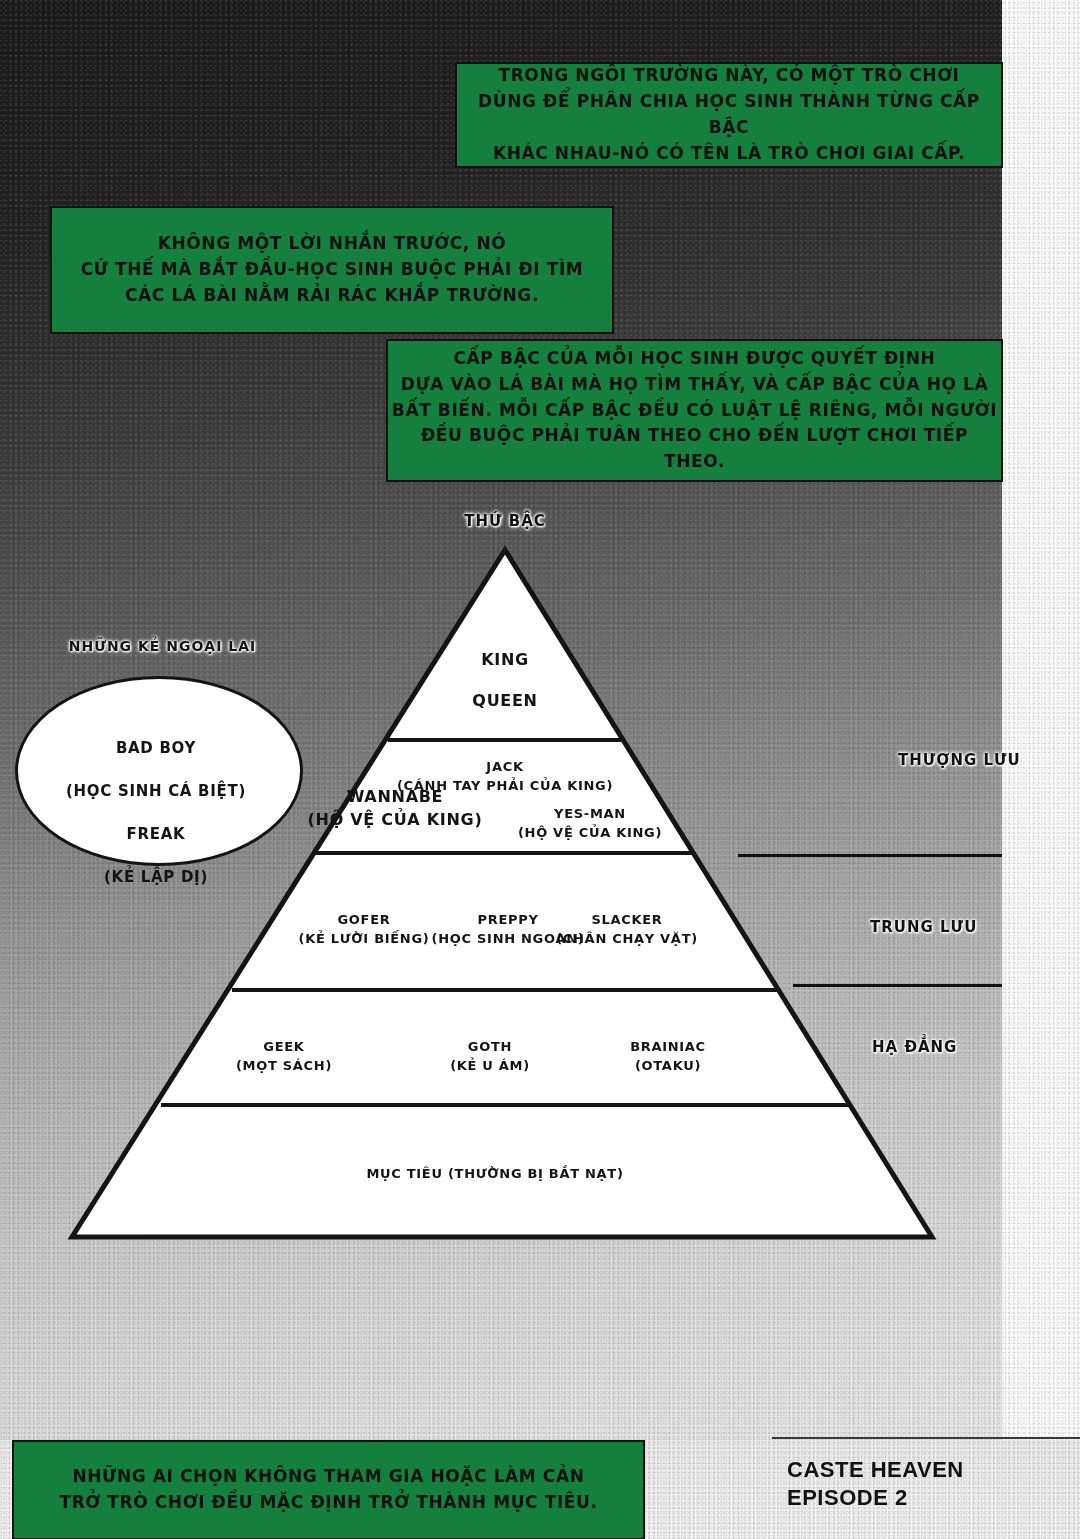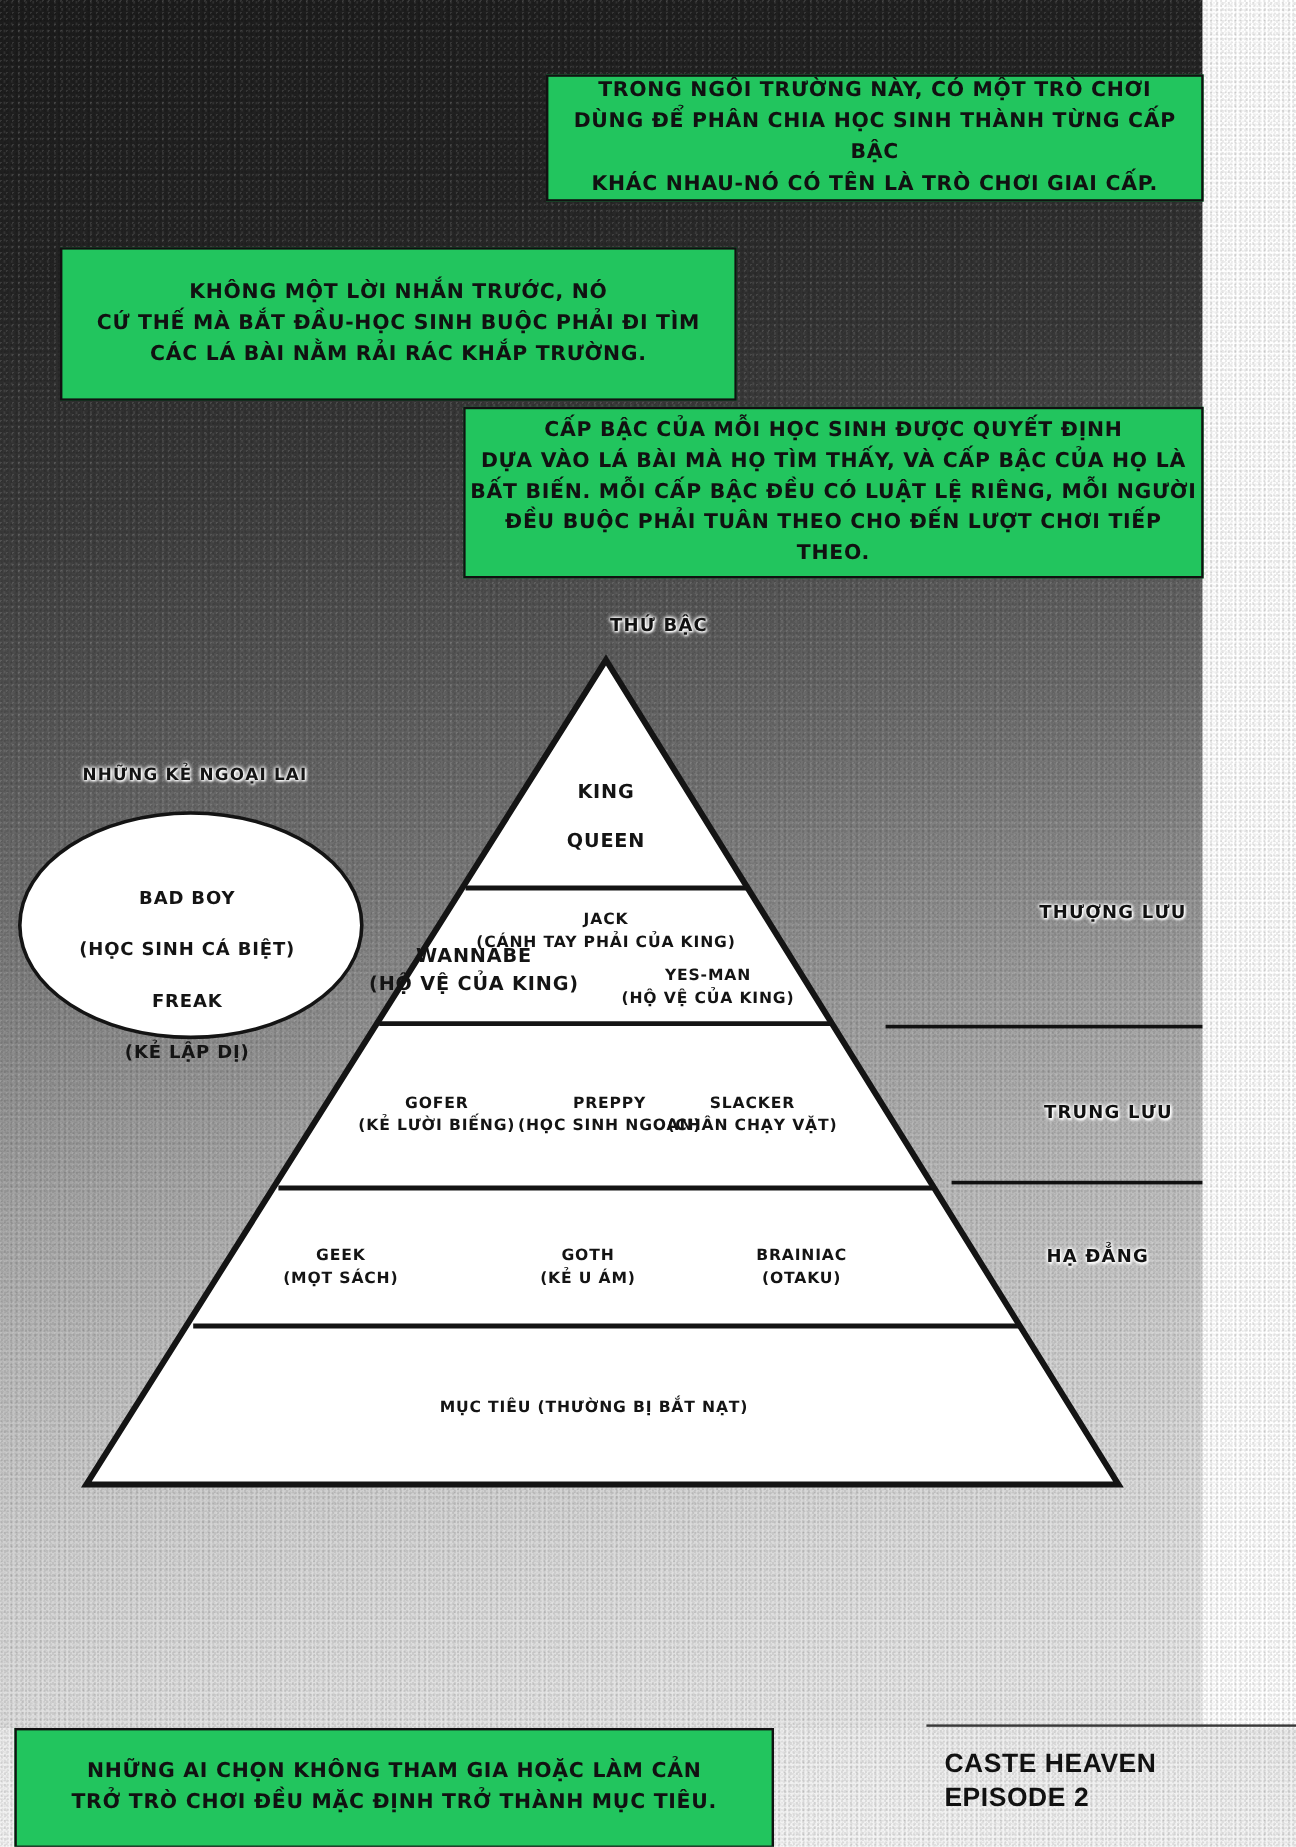--- a/index.html
+++ b/index.html
@@ -66,21 +66,21 @@
       radial-gradient(circle at 63% 31%, rgba(255,255,255,.17) 0 1px, transparent 1px),
       radial-gradient(circle at 83% 57%, rgba(0,0,0,.15) 0 1px, transparent 1px),
       radial-gradient(circle at 23% 71%, rgba(0,0,0,.13) 0 1px, transparent 1px),
       radial-gradient(circle at 49% 89%, rgba(0,0,0,.12) 0 1px, transparent 1px);
     background-size: 5px 5px, 4px 4px, 6px 6px, 5px 5px, 3px 3px, 4px 4px;
   }
 
   
   .narr {
     position: absolute;
-    background: #22c55e;
+    background: #15803d;
     border: 2px solid #111111;
     box-sizing: border-box;
     display: flex;
     align-items: center;
     justify-content: center;
     z-index: 6;
   }
   .narr p {
     margin: 0;
     text-align: center;
@@ -122,21 +122,20 @@
     white-space: pre-line;
     z-index: 5;
   }
 
   
   #lbl-thu-bac {
     left: 420px; top: 511px; width: 170px;
     font-size: 15px; letter-spacing: 1px;
     color: #111; font-weight: 700;
     text-shadow: 0 0 3px #fff, 0 0 3px #fff, 0 0 4px #fff, 1px 1px 2px #fff;
-    text-align: right;
   }
   #lbl-outsiders-title {
     left: 55px; top: 636px; width: 215px;
     font-size: 14px; letter-spacing: 1px;
     text-shadow: 0 0 3px #fff, 0 0 3px #fff, 0 0 4px #fff, 1px 1px 2px #fff;
   }
 
   
   #outsider-ellipse {
     position: absolute;
@@ -169,21 +168,21 @@
     position: absolute;
     font-family: "DejaVu Sans", sans-serif;
     font-weight: 700;
     font-size: 15px;
     letter-spacing: 1px;
     color: #111111;
     text-transform: uppercase;
     text-shadow: 0 0 3px #fff, 0 0 3px #fff, 0 0 4px #fff, 1px 1px 2px #fff;
     z-index: 5;
   }
-  #tier-upper  { left: 866px; top: 751px; }
+  #tier-upper  { left: 898px; top: 751px; }
   #tier-middle { left: 870px; top: 918px; }
   #tier-lower  { left: 872px; top: 1038px; }
 
   .tier-rule {
     position: absolute;
     height: 3px;
     background: #111111;
     z-index: 5;
   }
   #rule-1 { left: 738px; top: 854px; width: 264px; }

